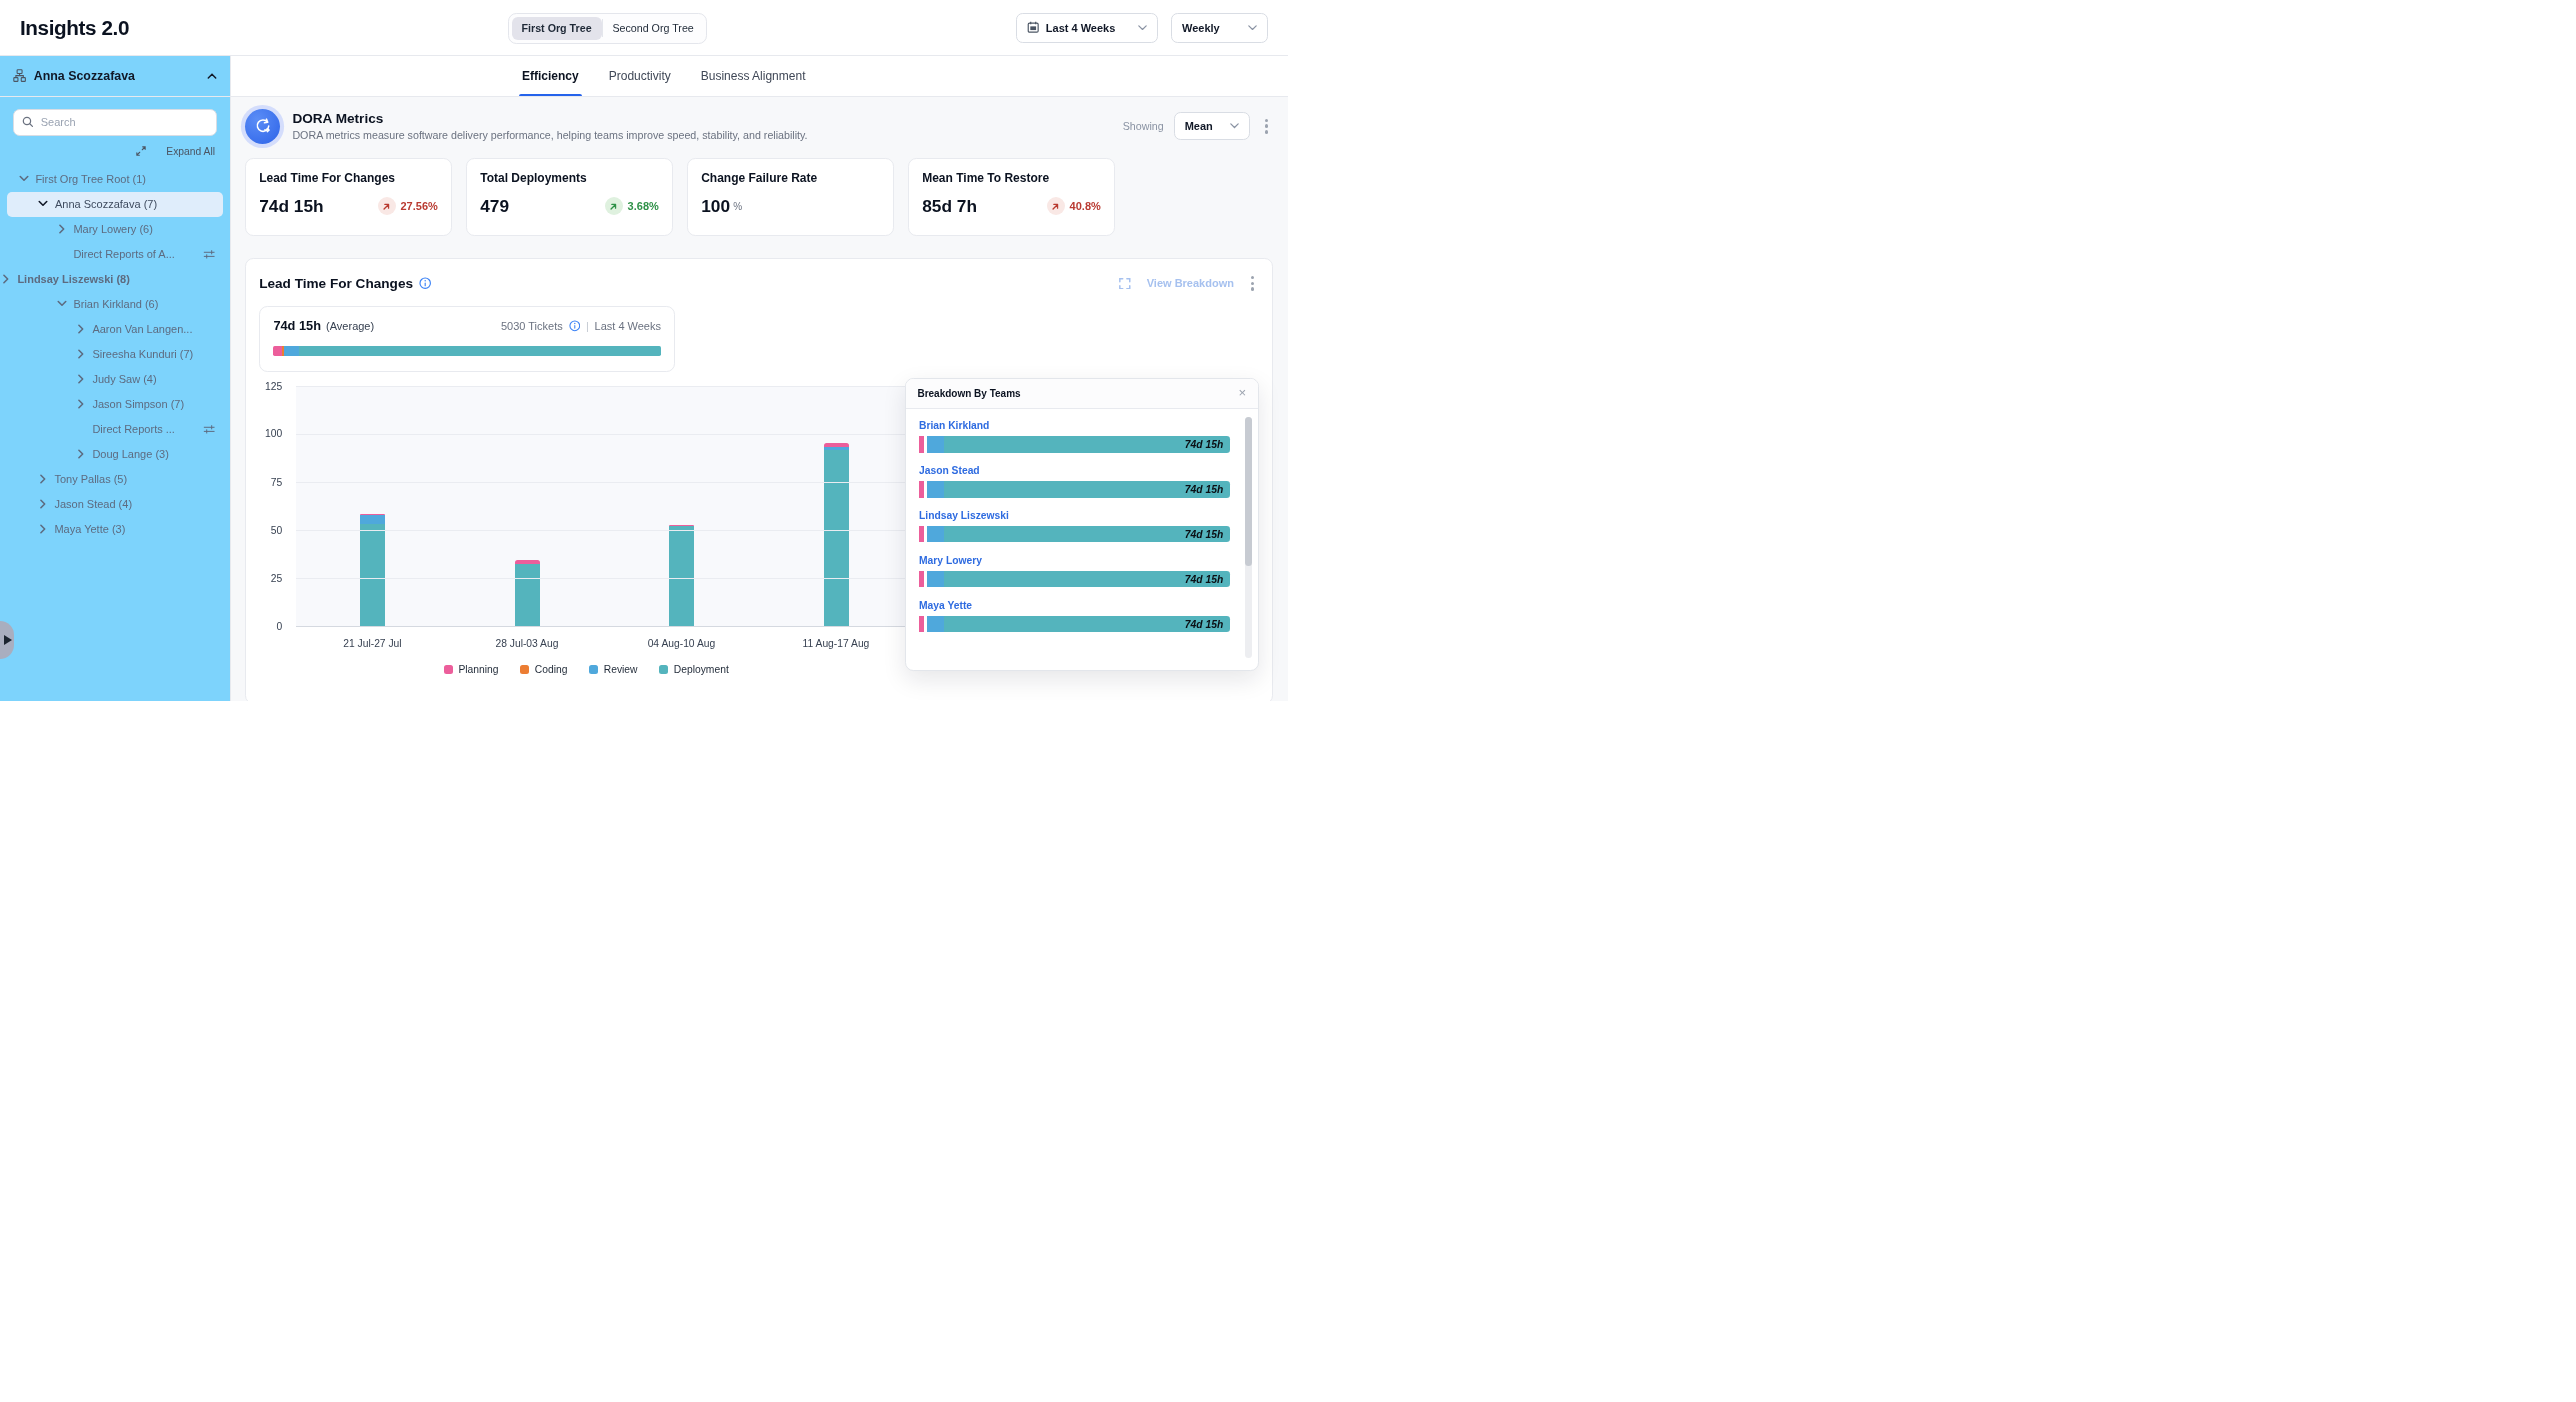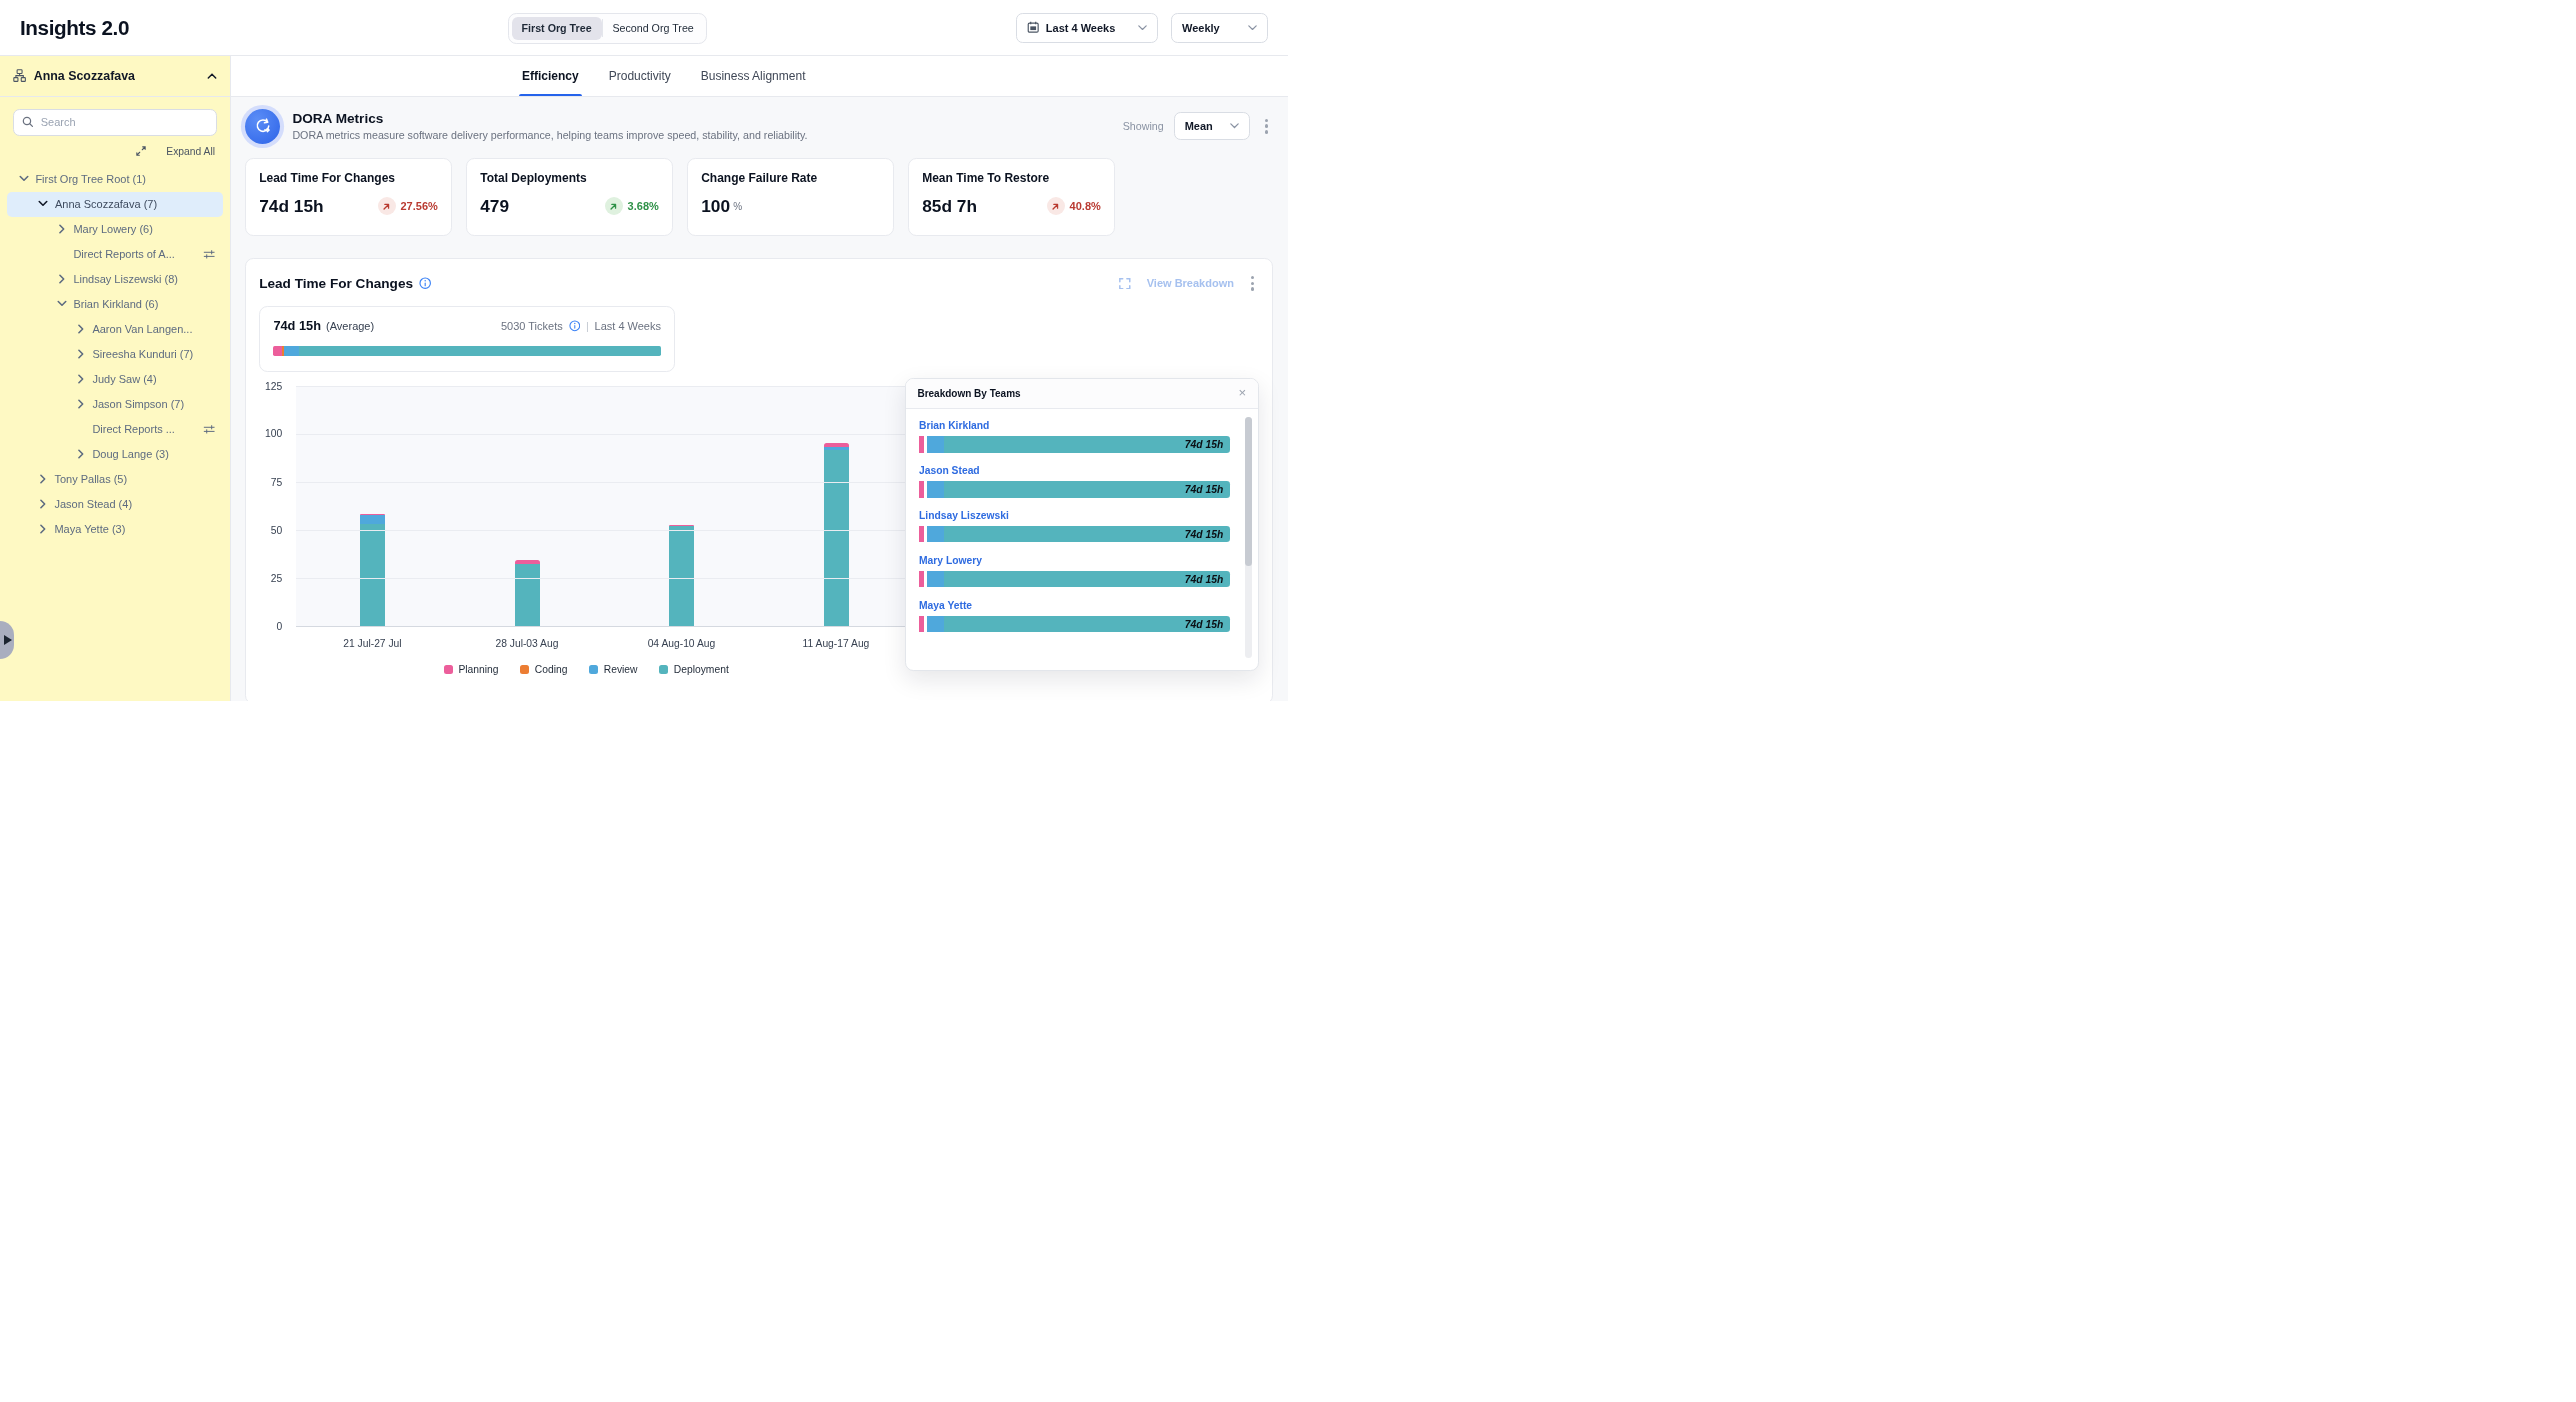--- a/index.html
+++ b/index.html
@@ -16,21 +16,21 @@
   .hdr-right { margin-left:auto; display:flex; gap:13.2px; }
   .select-box { display:flex; align-items:center; gap:6.6px; height:30px; border:0.8px solid #D9DDE4; border-radius:6.6px; background:#fff; padding:0 10px; font-size:11px; font-weight:600; color:#111827; cursor:pointer; }
   .select-box .chev { margin-left:auto; }
   .select-date { width:142px; }
   .select-gran { width:97px; }
 
   
   .shell { display:flex; height:645px; }
 
   
-  .sidebar { width:231px; border-right:0.8px solid #E7E9EE; background:#fef9c3; flex:none; display:flex; flex-direction:column; }
+  .sidebar { width:231px; border-right:0.8px solid #E7E9EE; background:#7dd3fc; flex:none; display:flex; flex-direction:column; }
   .sb-header { height:41px; display:flex; align-items:center; gap:7.4px; padding:0 13.2px; border-bottom:0.8px solid #E7E9EE; }
   .sb-header .owner { font-size:12.4px; font-weight:700; color:#111827; flex:1; }
   .sb-search { margin:11.6px 13.2px 0; height:27px; border:0.8px solid #D9DDE4; border-radius:6.6px; display:flex; align-items:center; gap:6.6px; padding:0 8.3px; background:#fff; }
   .sb-search input { border:none; outline:none; font-size:11px; color:#111827; width:100%; font-family:inherit; background:transparent; }
   .sb-search input::placeholder { color:#9AA3B2; }
   .expand-all { margin:10px 15px 0 auto; display:flex; align-items:center; gap:20px; font-size:10.3px; color:#4B5563; cursor:pointer; width:max-content; }
   .tree { margin-top:10px; overflow:hidden; }
   .tree-row { height:25px; display:flex; align-items:center; font-size:11px; color:#5D6B80; cursor:pointer; position:relative; }
   .tree-row .chev-box { width:11.6px; height:11.6px; flex:none; display:flex; align-items:center; justify-content:center; margin-right:5.8px; }
   .tree-row.selected-bg { background:#DFEDFB; border-radius:5px; margin:0 6.6px; }
@@ -235,21 +235,21 @@
           <span class="lbl">Direct Reports of A...</span>
           <span class="filter-ic">
             <svg width="12.4" height="10.7" viewBox="0 0 15 13">
               <line x1="1" y1="4" x2="14" y2="4" stroke="#5D6B80" stroke-width="1.2"></line>
               <line x1="1" y1="9" x2="14" y2="9" stroke="#5D6B80" stroke-width="1.2"></line>
               <line x1="10.5" y1="1.5" x2="10.5" y2="6.5" stroke="#5D6B80" stroke-width="1.2"></line>
               <line x1="4.5" y1="6.5" x2="4.5" y2="11.5" stroke="#5D6B80" stroke-width="1.2"></line>
             </svg>
           </span>
         </div>
-        <div class="tree-row" style="padding-left: 56px;">
+        <div class="tree-row" style=" font-weight: bold;">
           <span class="chev-box" style="color:#5D6B80">
             <svg width="10" height="10" viewBox="0 0 12 12">
               <polyline points="3.5,1.5 8,6 3.5,10.5" fill="none" stroke="currentColor" stroke-width="1.9" stroke-linecap="round" stroke-linejoin="round"></polyline>
             </svg>
           </span>
           <span class="lbl">Lindsay Liszewski (8)</span>
         </div>
         <div class="tree-row" style="padding-left: 56px;">
           <span class="chev-box" style="color:#5D6B80">
             <svg width="10" height="10" viewBox="0 0 12 12">

